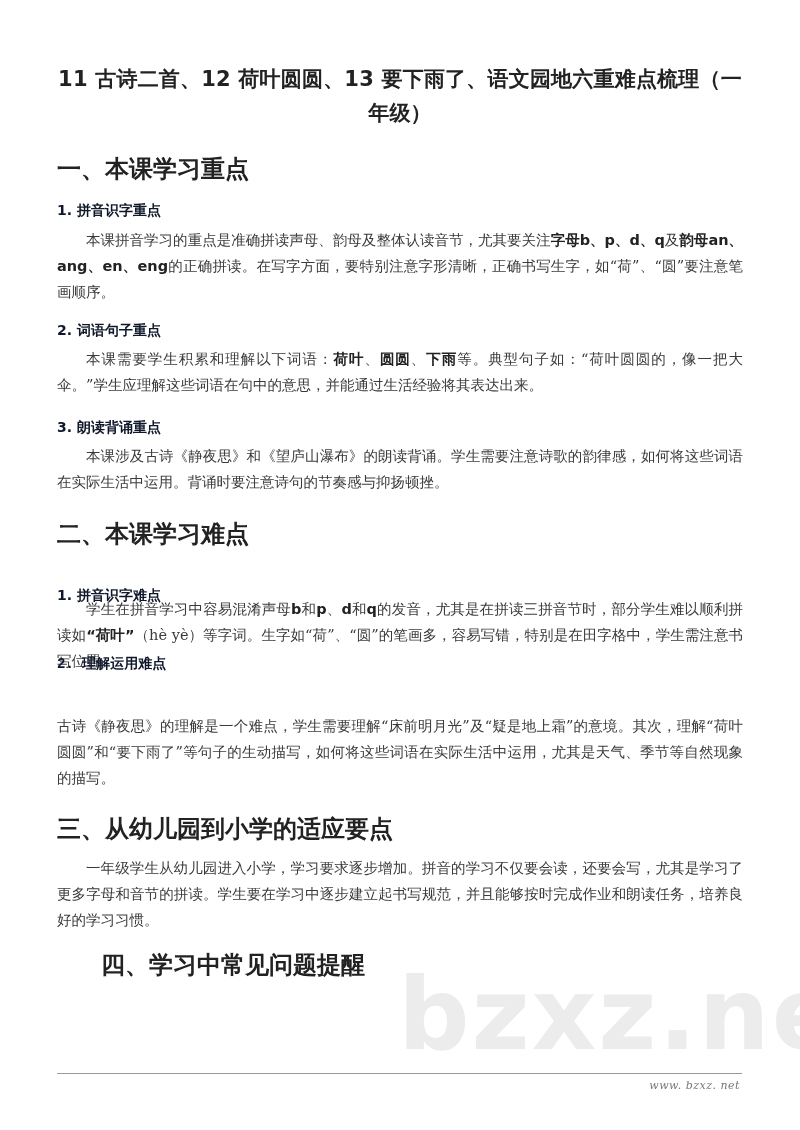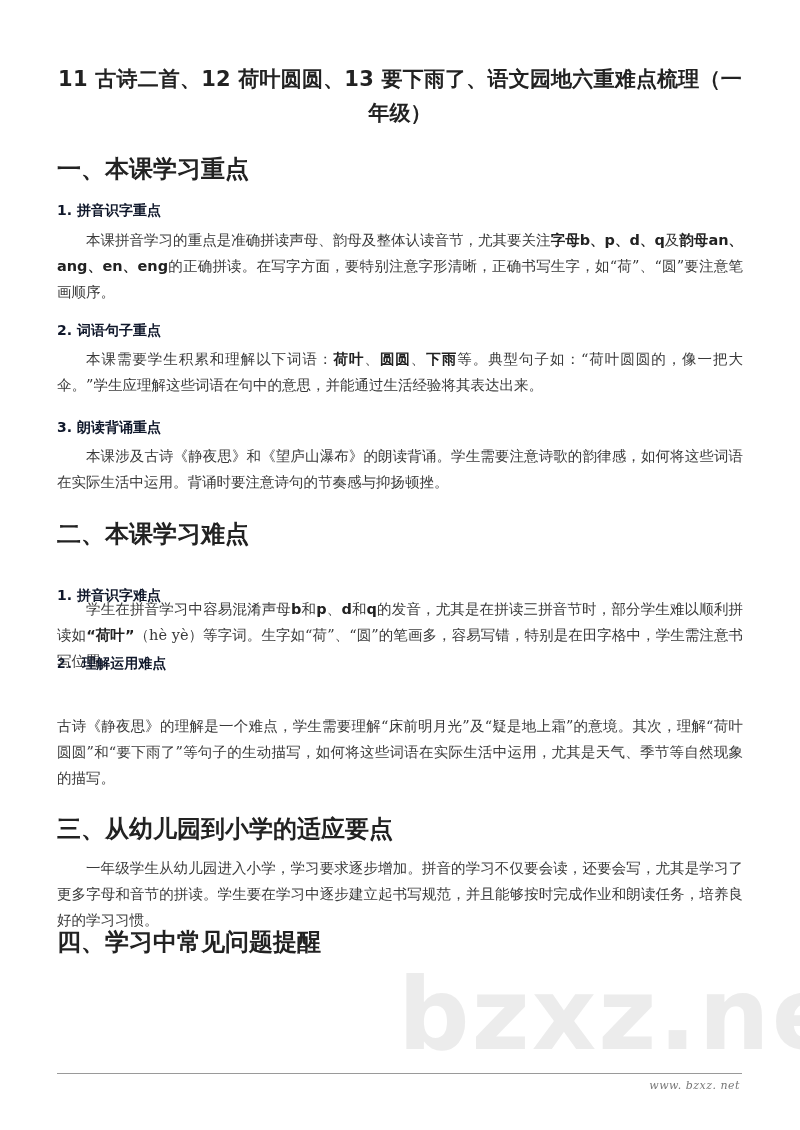--- a/index.html
+++ b/index.html
@@ -151,19 +151,19 @@
 
   <div class="h2" style="top:565px;margin-top:20px;">1. 拼音识字难点</div>
   <div class="para indent" style="top:596px;"><span>学生在拼音学习中容易混淆声母</span><b>b</b><span>和</span><b>p</b><span>、</span><b>d</b><span>和</span><b>q</b><span>的发音，尤其是在拼读三拼音节时，部分学生难以顺利拼读如</span><b>“荷叶”</b><span>（hè yè）等字词。生字如“荷”、“圆”的笔画多，容易写错，特别是在田字格中，学生需注意书写位置。</span></div>
 
   <div class="h2" style="top:654px;font-family:Liberation Mono, monospace;">2. 理解运用难点</div>
   <div class="para" style="top:713px;">古诗《静夜思》的理解是一个难点，学生需要理解“床前明月光”及“疑是地上霜”的意境。其次，理解“荷叶圆圆”和“要下雨了”等句子的生动描写，如何将这些词语在实际生活中运用，尤其是天气、季节等自然现象的描写。</div>
 
   <div class="h1" style="top:817px;">三、从幼儿园到小学的适应要点</div>
   <div class="para indent" style="top:855px;">一年级学生从幼儿园进入小学，学习要求逐步增加。拼音的学习不仅要会读，还要会写，尤其是学习了更多字母和音节的拼读。学生要在学习中逐步建立起书写规范，并且能够按时完成作业和朗读任务，培养良好的学习习惯。</div>
 
-  <div class="h1" style="top:930px;">四、学习中常见问题提醒</div>
+  <div class="h1" style="top:953px;margin-left:44px;">四、学习中常见问题提醒</div>
   <ul class="bullets" style="top:995px;">
   </ul>
 </div>
 
 <div class="footer-rule"></div>
 <div class="footer-url">www. bzxz. net</div>
 
 </body></html>

